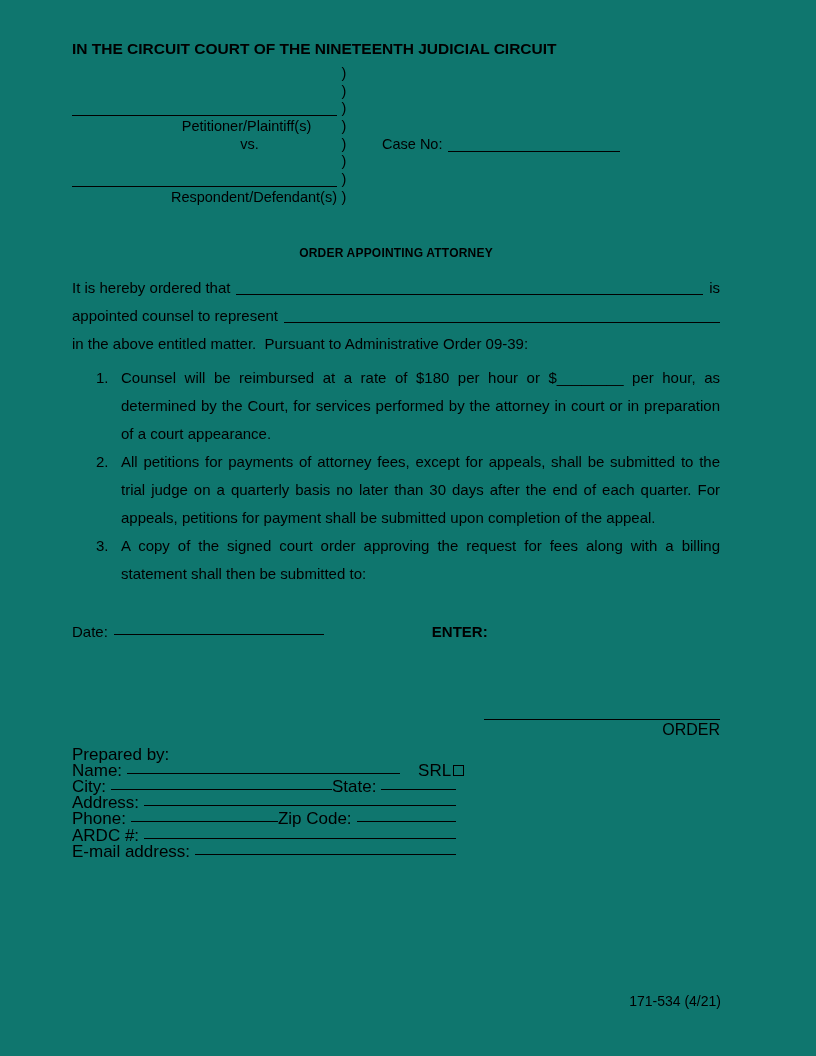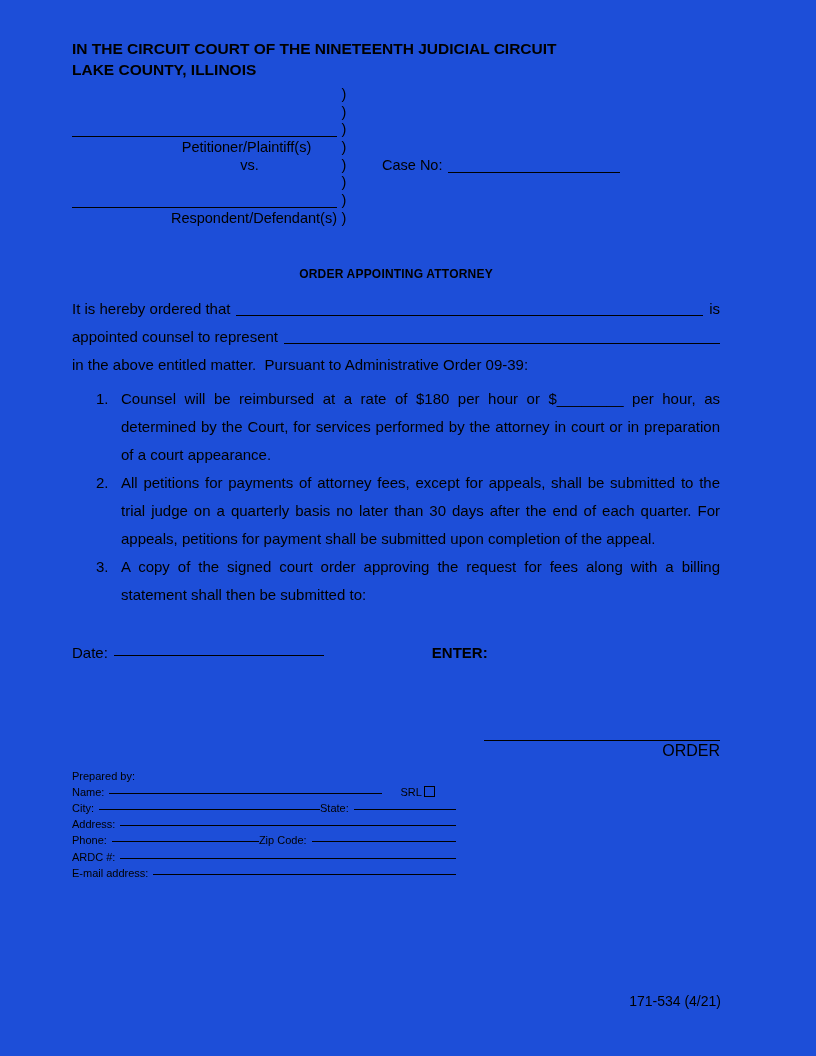--- a/index.html
+++ b/index.html
@@ -1,19 +1,19 @@
 <!DOCTYPE html>
 <html><head>
 <meta charset="utf-8">
 <style>
   * { margin:0; padding:0; box-sizing:border-box; }
   html,body { background:#fff; }
   body { font-family:"Liberation Sans", sans-serif; color:#000; }
   .page {
-    position:relative; width:816px; height:1056px; background:#1d4ed8;
+    position:relative; width:816px; height:1056px; background:#0f766e;
     padding:38px 96px 0 72px; font-size:15px; overflow:hidden;
   }
 
   
   .court-header { font-weight:bold; font-size:15.5px; line-height:21px; }
 
   
   .caption { margin-top:6px; font-size:14.5px; }
   .cap-row { display:flex; align-items:flex-end; height:17.7px; }
   .cap-left { width:265px; height:100%; position:relative; line-height:17.7px; }
@@ -53,42 +53,41 @@
   .date-fill { flex:0 0 216px; position:relative; }
   .date-fill::after { content:""; position:absolute; left:6px; right:0; bottom:2px; border-bottom:1px solid #000; }
   .enter-label { font-weight:bold; margin-left:108px; }
 
   
   .judge-block { width:236px; margin-left:412px; margin-top:64px; }
   .judge-line { border-bottom:1px solid #000; height:14px; }
   .judge-name { text-align:right; font-size:16px; line-height:19px; }
 
   
-  .prepared { width:384px; margin-top:8px; font-size:11px; }
+  .prepared { width:384px; margin-top:8px; font-size:17px; }
   .prep-row { display:flex; line-height:16.2px; white-space:nowrap; align-items:baseline; }
   .prep-label { flex:0 0 auto; }
   .pfill { position:relative; flex:1; }
   .pfill::after { content:""; position:absolute; left:5px; right:0; bottom:2px; border-bottom:1px solid #000; }
   .w278 { flex:0 0 278px; }
   .w226 { flex:0 0 226px; }
   .w152 { flex:0 0 152px; }
   .srl-wrap { margin-left:18px; display:flex; align-items:center; gap:2px; }
   .srl-box { width:11px; height:11px; border:1.5px solid #000; display:inline-block; }
 
   
   .form-number { position:absolute; top:993px; right:95px; font-size:14px; }
 </style>
 </head>
 <body>
 
 <div class="page">
 
   <div class="court-header">
     <div>IN THE CIRCUIT COURT OF THE NINETEENTH JUDICIAL CIRCUIT</div>
-    <div>LAKE COUNTY, ILLINOIS</div>
   </div>
 
   <div class="caption">
     <div class="cap-row">
       <span class="cap-left"></span>
         <span class="cap-paren">)</span>
         <span class="cap-right"></span>
     </div>
     <div class="cap-row">
       <span class="cap-left"></span>

